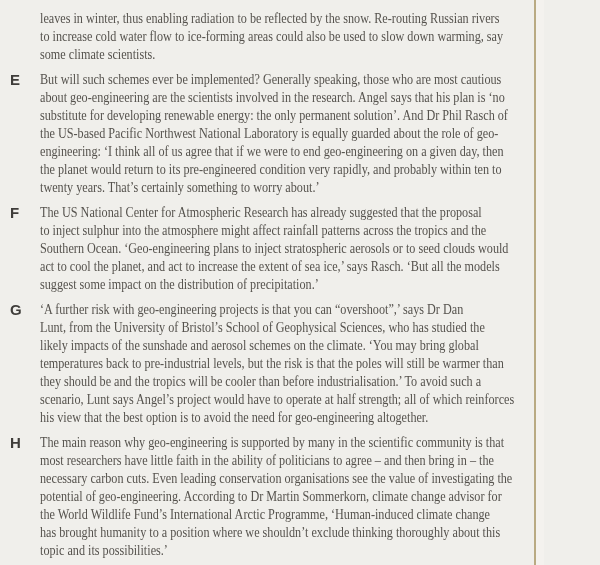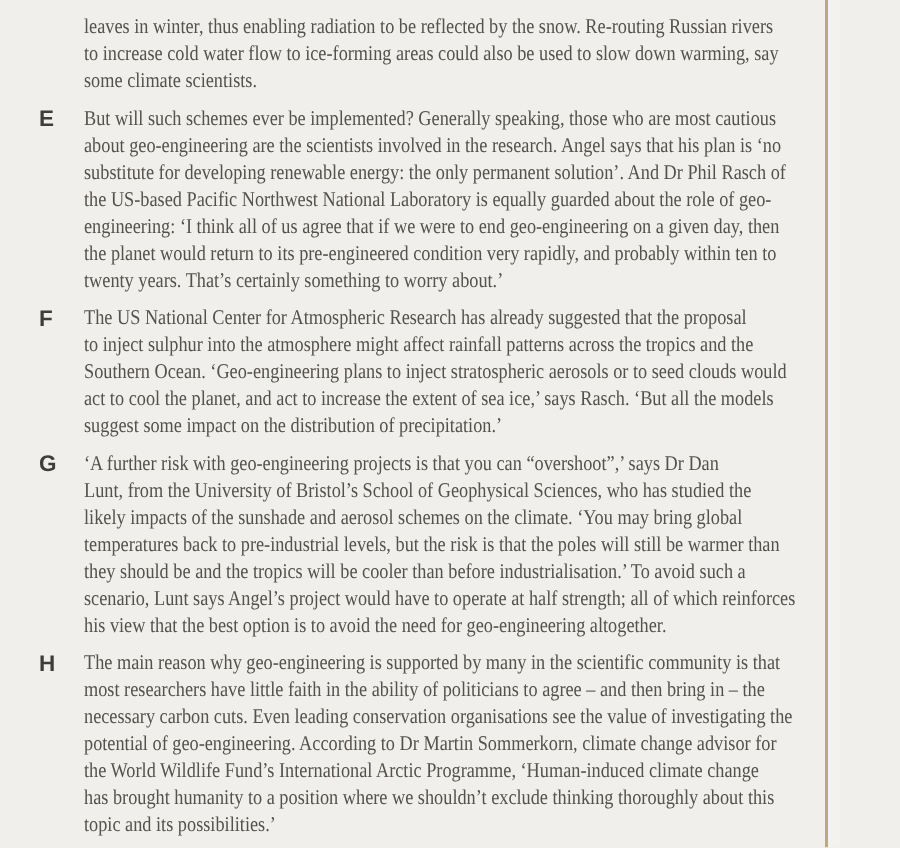--- a/index.html
+++ b/index.html
@@ -8,21 +8,20 @@
     height: 565px;
     background: var(--page-bg, #f0efeb);
     overflow: hidden;
     font-family: "Liberation Serif", serif;
   }
   .page {
     position: relative;
     width: 544px;
     height: 565px;
     background: var(--page-bg, #f0efeb);
-    margin-left: 16px;
   }
   .content {
     position: relative;
     padding: 10px 18px 0 40px;
   }
   .paragraph {
     position: relative;
     margin-bottom: 7px;
   }
   .plabel {

